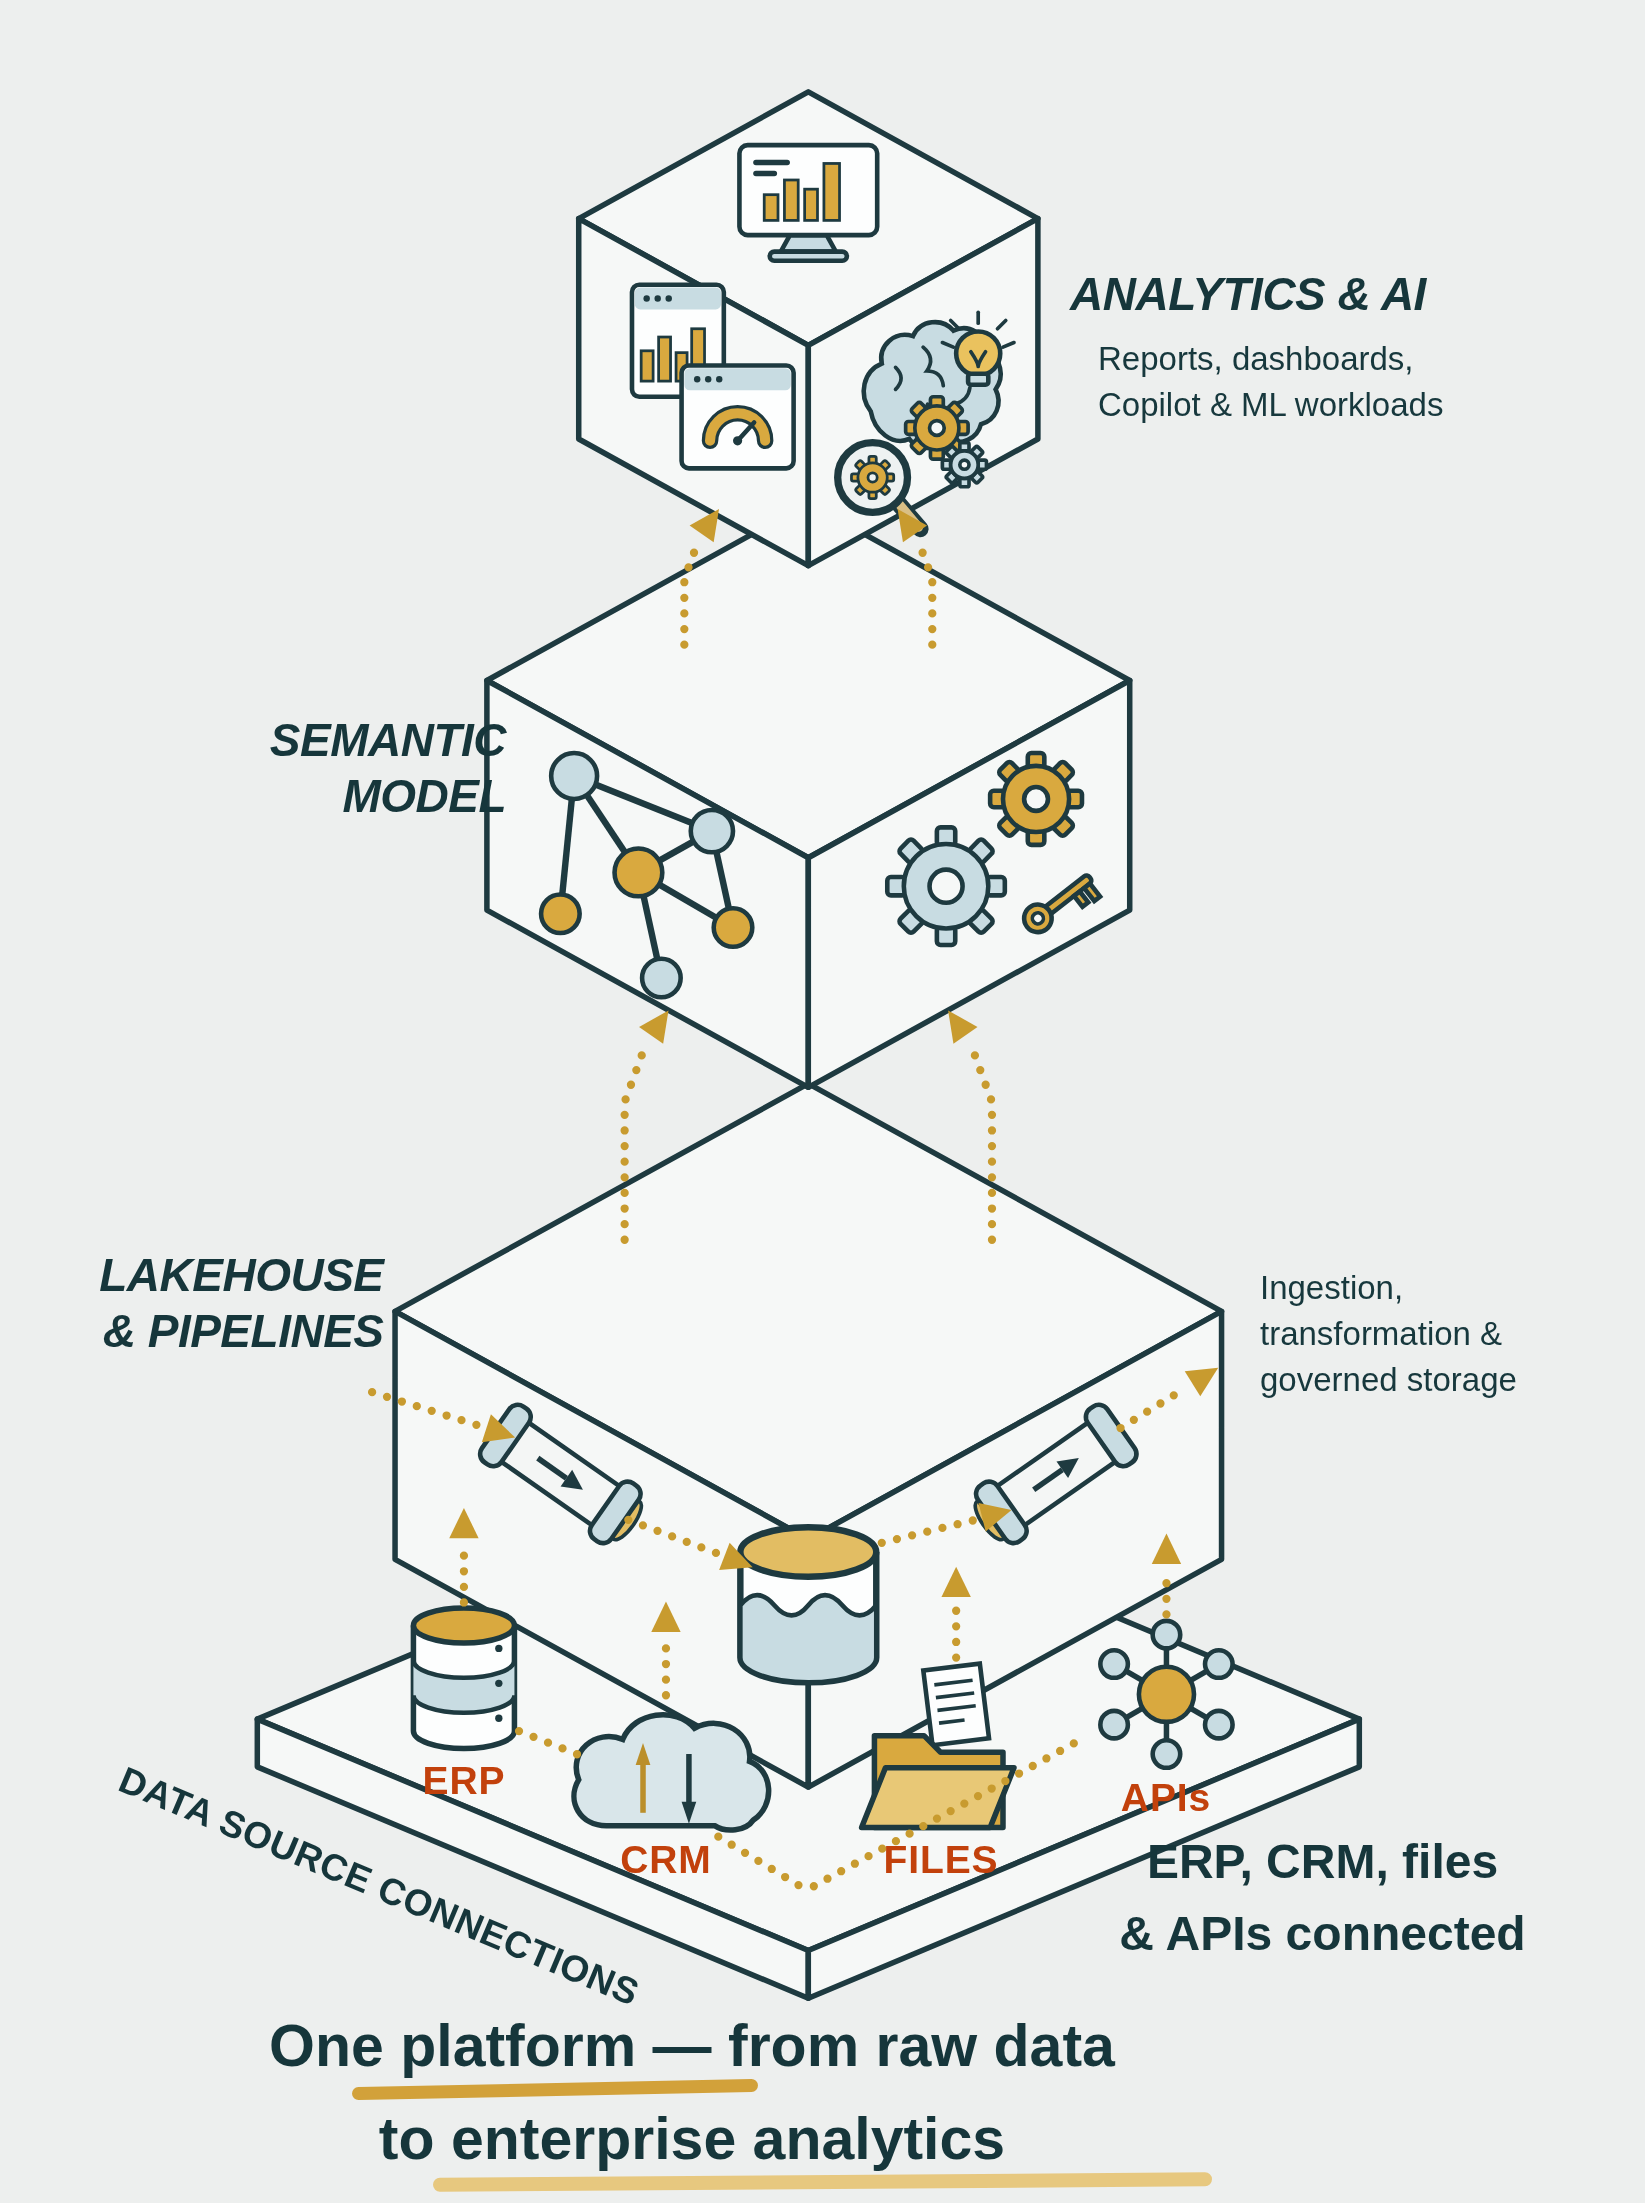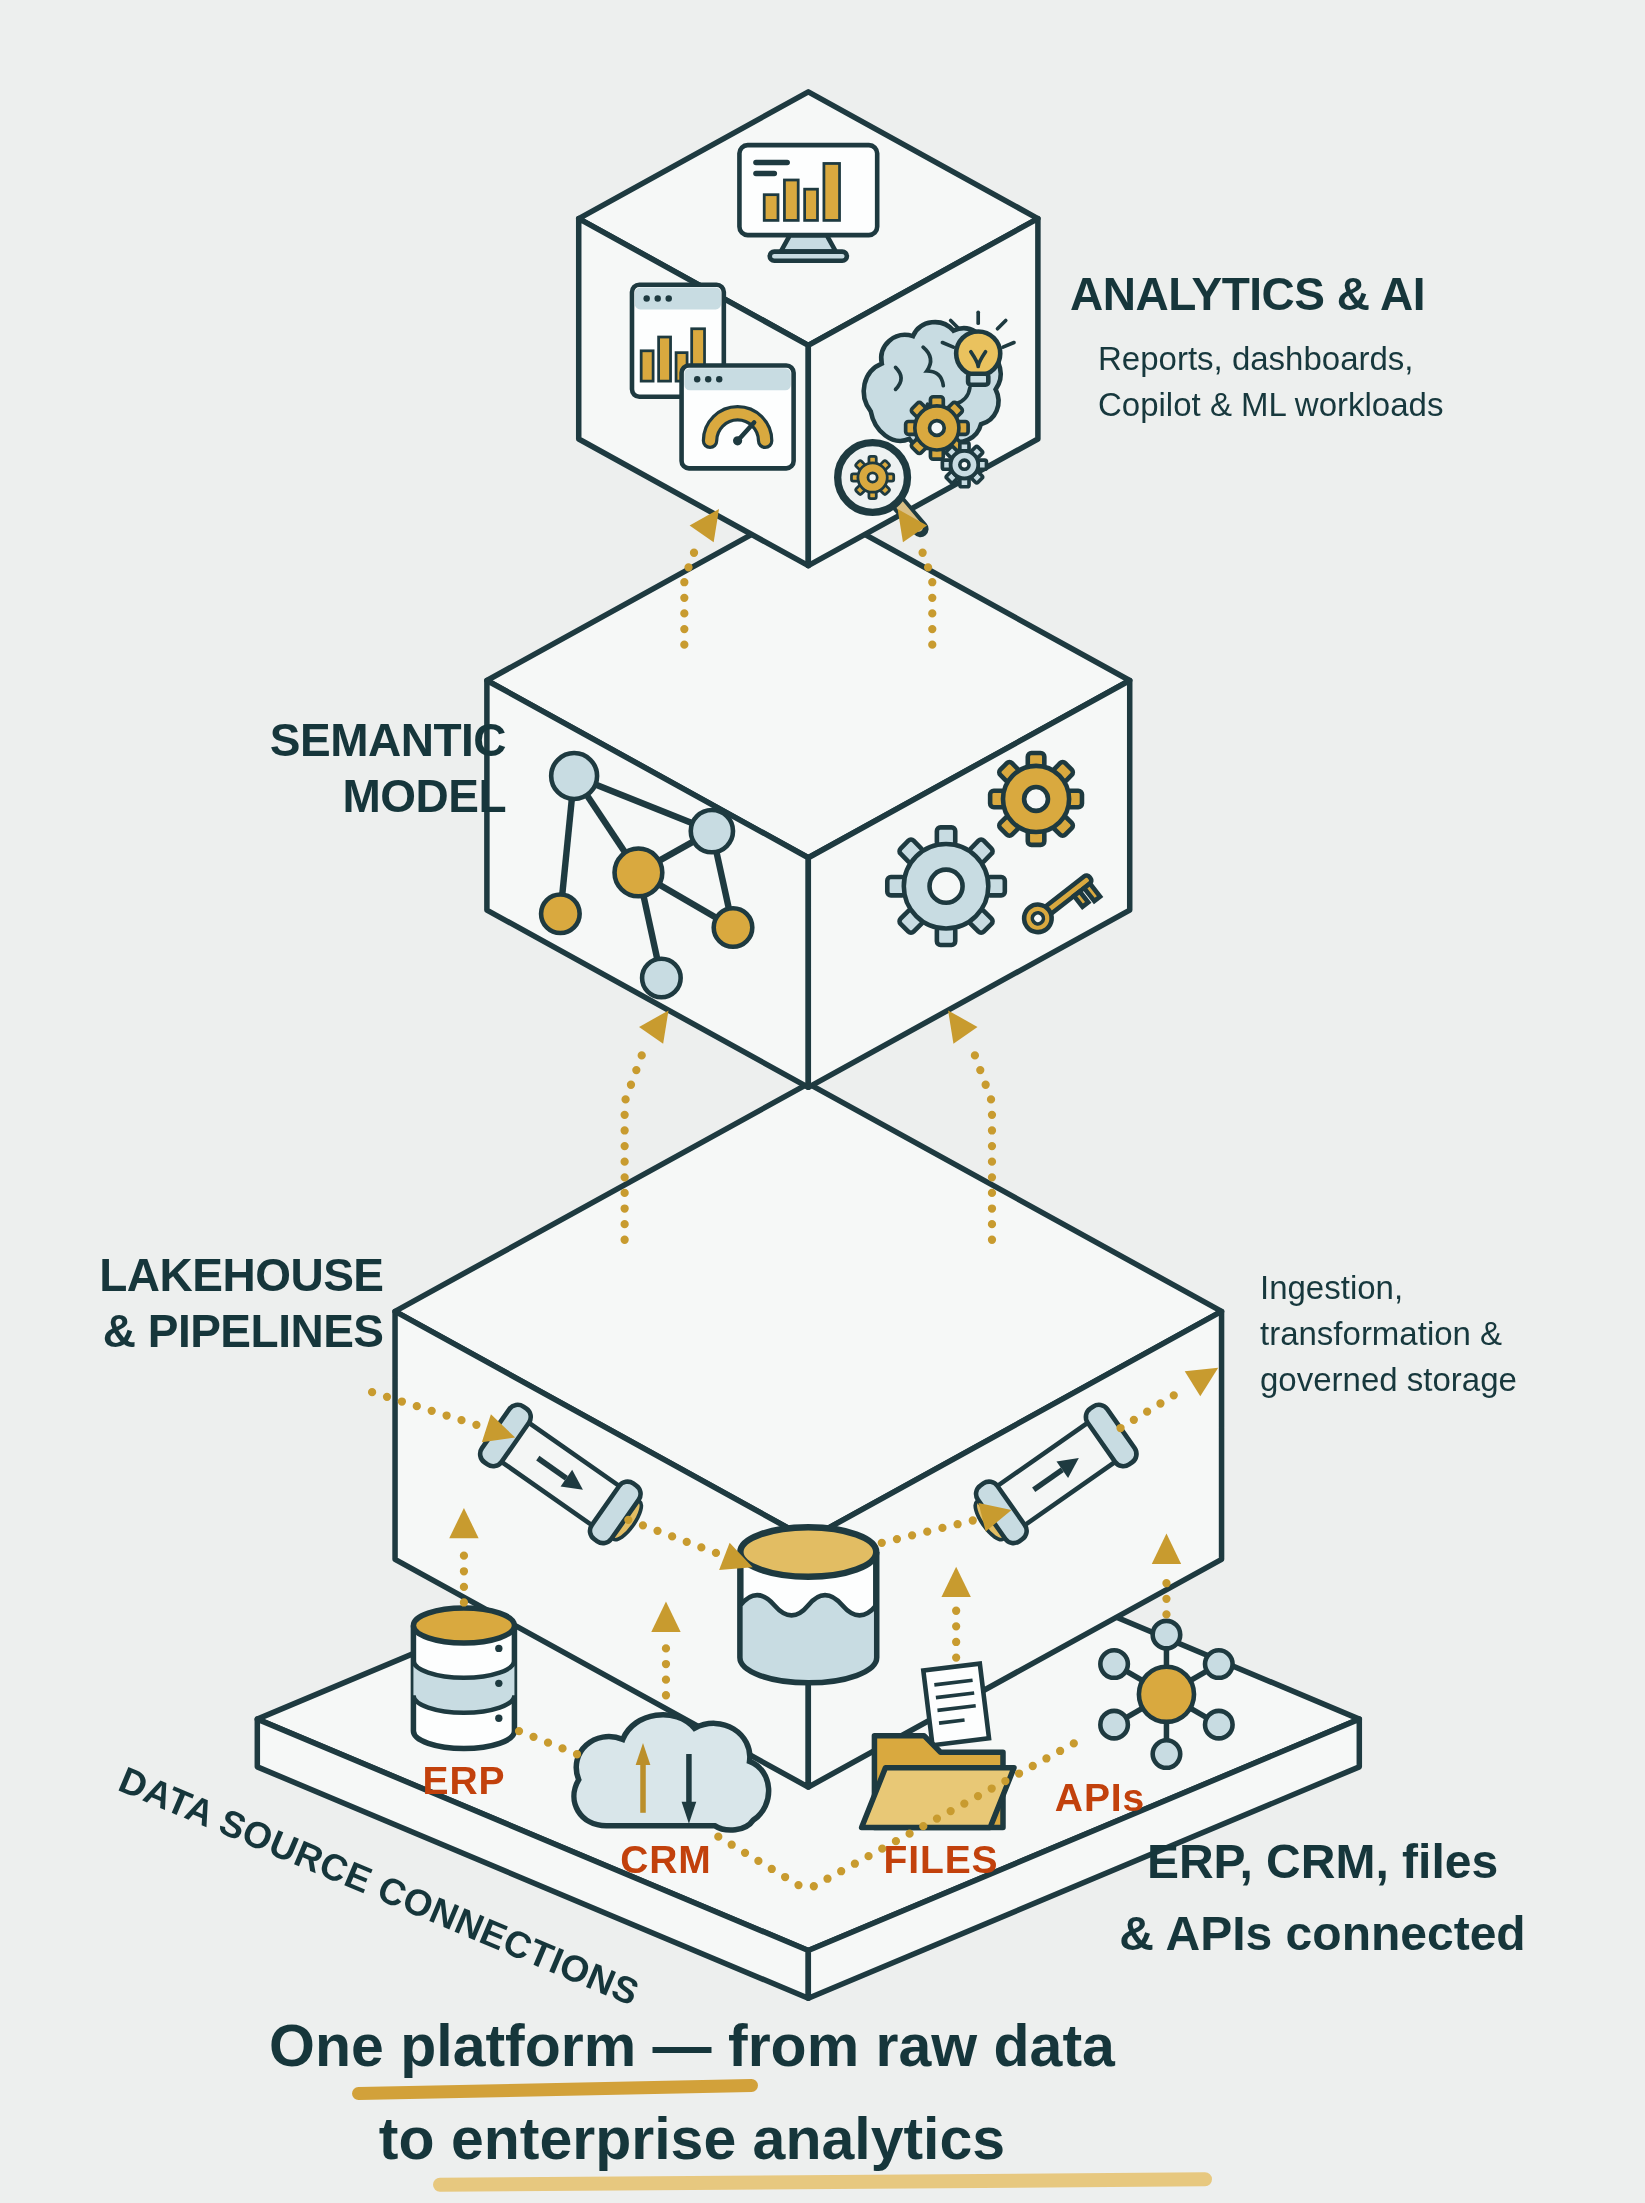--- a/index.html
+++ b/index.html
@@ -8,21 +8,21 @@
     overflow:hidden;font-family:"Liberation Sans",sans-serif;color:#16363b;
   }
   .stage svg{position:absolute;left:0;top:0;}
   .face{fill:#f6f8f7;stroke:#1e3a40;stroke-width:6;stroke-linejoin:round;}
   .ln4{stroke:#1e3a40;stroke-width:4;fill:none;stroke-linecap:round;}
   .blue-shape{fill:#c8dce2;stroke:#1e3a40;stroke-width:5;}
   .gold-shape{fill:#d9a93f;stroke:#1e3a40;stroke-width:5;}
   .white-shape{fill:#fdfefe;stroke:#1e3a40;stroke-width:5;}
   .dots{stroke:#c89b2f;stroke-width:9;stroke-dasharray:0 17;stroke-linecap:round;fill:none;}
   .txt{position:absolute;}
-  .h-big{font-size:46px;font-weight:800;letter-spacing:-0.5px;line-height:1.22;color:#16363b;}
+  .h-big{font-size:46px;font-weight:800;letter-spacing:-0.5px;line-height:1.22;color:#16363b;font-style:italic;}
   .desc{font-size:33px;font-weight:500;line-height:1.4;color:#17383d;margin-left:28px;}
   .src-label{font-size:39px;font-weight:700;letter-spacing:0.9px;transform:translateX(-50%);color:#c2410c;}
   .edge-label{font-size:37px;font-weight:800;letter-spacing:0.5px;transform:rotate(22.8deg);transform-origin:0 0;white-space:nowrap;color:#16363b;}
   .src-desc{font-size:48px;font-weight:800;line-height:1.5;text-align:center;color:#16363b;}
   .caption{left:0;top:2000px;width:1384px;text-align:center;font-size:59px;font-weight:700;line-height:1.58;color:#16363b;}
   .underline{position:absolute;}
   .u1{left:352px;top:2083px;width:406px;height:13px;background:#d2a13a;border-radius:7.3px;transform:rotate(-1.2deg);}
   .u2{left:433px;top:2175px;width:779px;height:13.8px;background:#e7c87f;border-radius:7.3px;transform:rotate(-0.4deg);}
   .block{display:block;}
 </style>
@@ -349,21 +349,21 @@
 </div>
 <div class="txt desc" style="left:1232px;top:1265px;">
   <span class="block">Ingestion,</span>
   <span class="block">transformation &amp;</span>
   <span class="block">governed storage</span>
 </div>
 
 <div class="txt src-label" style="left:464px;top:1759px;">ERP</div>
 <div class="txt src-label" style="left:666px;top:1838px;">CRM</div>
 <div class="txt src-label" style="left:941px;top:1838px;">FILES</div>
-<div class="txt src-label" style="left:1100px;top:1776px;">APIs</div>
+<div class="txt src-label" style="left:1166px;top:1776px;">APIs</div>
 
 <div class="txt edge-label" style="left:129px;top:1759px;">DATA SOURCE CONNECTIONS</div>
 
 <div class="txt src-desc" style="left:1047px;top:1826px;width:551px;">
   <span class="block">ERP, CRM, files</span>
   <span class="block">&amp; APIs connected</span>
 </div>
 
 <div class="txt caption">
   <span class="block">One platform — from raw data</span>

